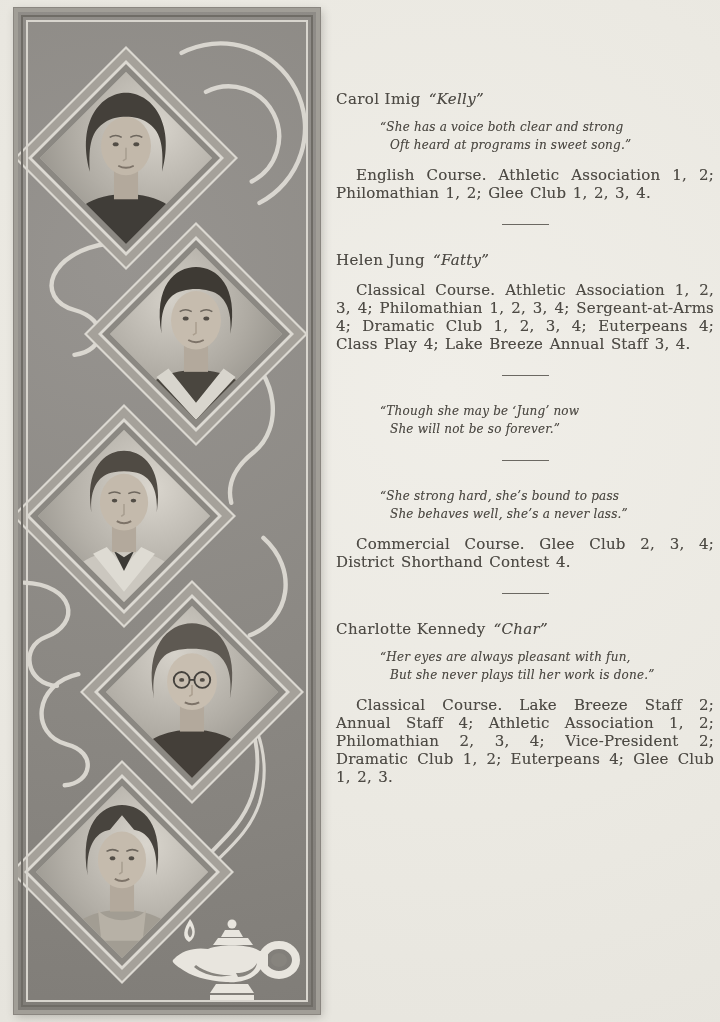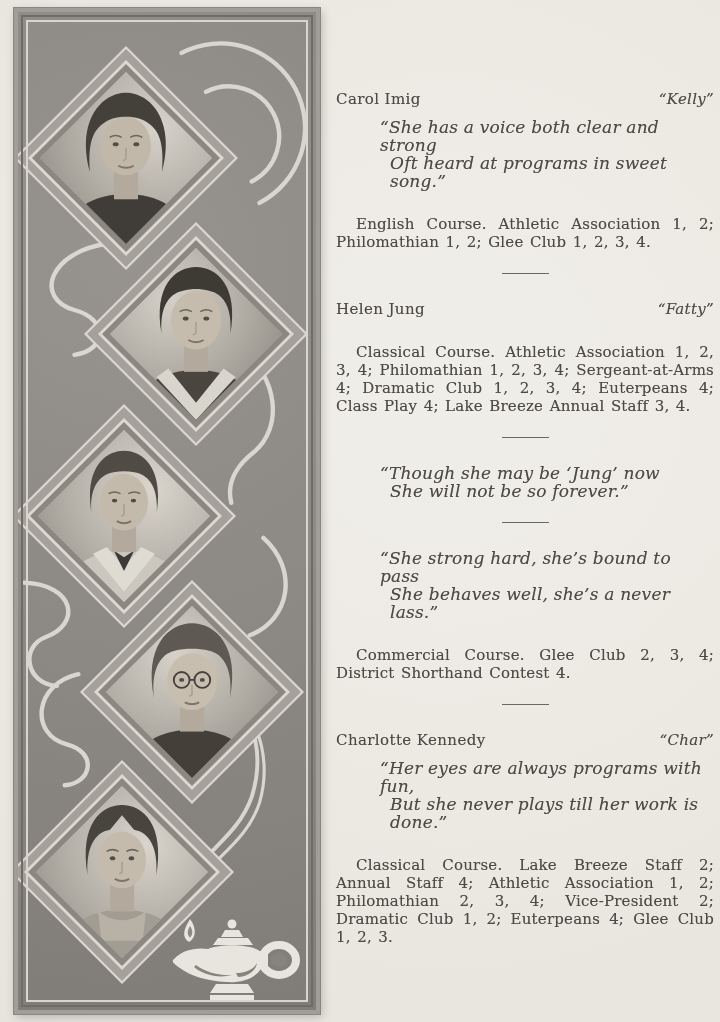--- a/index.html
+++ b/index.html
@@ -44,26 +44,26 @@
   .d3{left:-6px;top:392px;}
   .d4{left:62px;top:568px;}
   .d5{left:-8px;top:748px;}
 
   
   .content{
     position:absolute;left:336px;top:0;width:378px;padding-top:90px;box-sizing:border-box;
     font-size:15px;line-height:18px;color:#4d4a44;
     text-shadow:0 0 .5px rgba(77,74,68,.45);
   }
-  .name-row{display:flex;justify-content:space-between;align-items:baseline;letter-spacing:.4px;}
+  .name-row{display:flex;align-items:baseline;letter-spacing:.4px;gap:8px;}
   .nickname{font-style:italic;letter-spacing:.3px;}
-  .quote{margin-top:10px;padding-left:44px;font-style:italic;font-size:17px;letter-spacing:.2px;}
+  .quote{margin-top:10px;padding-left:44px;font-style:italic;font-size:12px;letter-spacing:.2px;}
   .quote-line{padding-left:10px;}
   .quote-line:first-child{padding-left:0;}
-  .activities{margin:25px 0 0 0;text-align:justify;text-indent:20px;word-spacing:1.5px;letter-spacing:.2px;}
+  .activities{margin:12px 0 0 0;text-align:justify;text-indent:20px;word-spacing:1.5px;letter-spacing:.2px;}
   .divider{width:47px;border-top:1.5px solid #6b6862;margin:22px auto 26px auto;}
   .extra-gap{margin-top:14px;}
 </style>
 </head>
 <body>
 
 <div class="page">
 
   <div class="plate">
 
@@ -305,20 +305,20 @@
     </section>
 
     <div class="divider"></div>
 
     <section class="entry">
       <div class="name-row">
         <span class="name">Charlotte Kennedy</span>
         <span class="nickname">“Char”</span>
       </div>
       <div class="quote">
-        <div class="quote-line">“Her eyes are always programs with fun,</div>
+        <div class="quote-line">“Her eyes are always pleasant with fun,</div>
         <div class="quote-line">But she never plays till her work is done.”</div>
       </div>
       <p class="activities">Classical Course.  Lake Breeze Staff 2; Annual Staff 4; Athletic Association 1, 2; Philomathian 2, 3, 4; Vice-President 2; Dramatic Club 1, 2; Euterpeans 4; Glee Club 1, 2, 3.</p>
     </section>
 
   </div>
 </div>
 
 </body></html>

